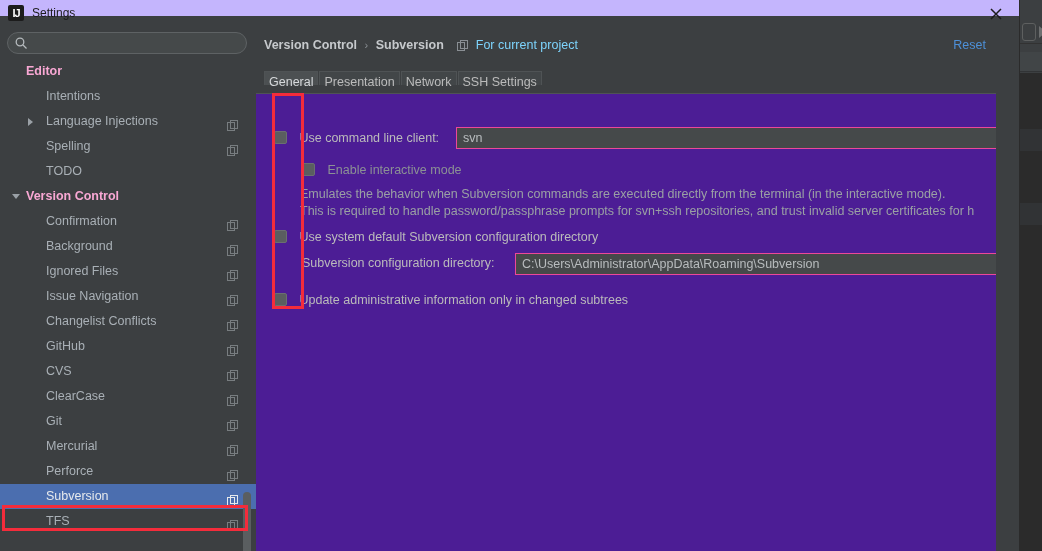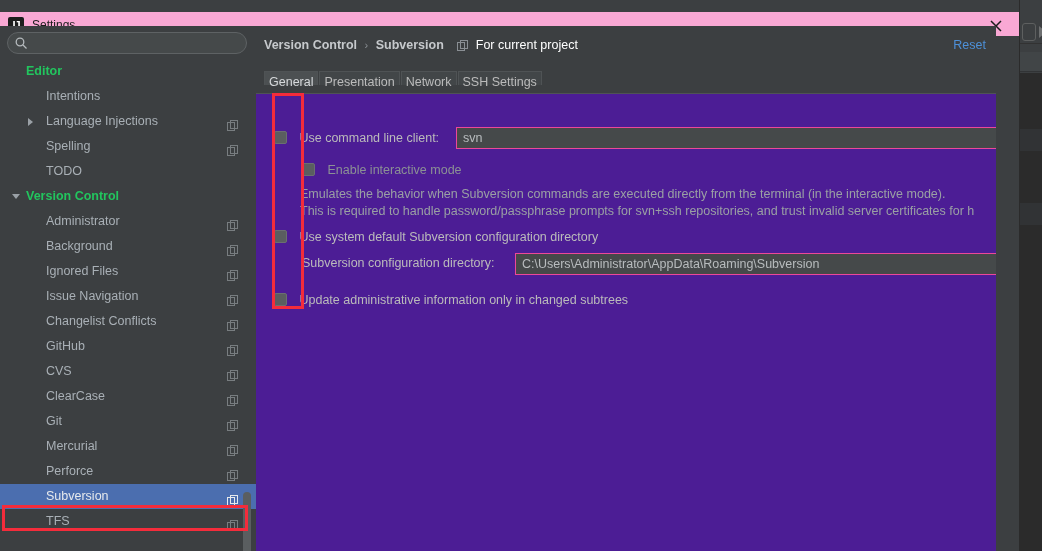--- a/index.html
+++ b/index.html
@@ -43,22 +43,22 @@
   .ide-behind .ide-row {
     position: absolute; left: 0; right: 0; height: 22px; background: #313335;
   }
 
   
   .dialog {
     position: absolute; top: 0; left: 0; width: 1019px; height: 551px;
     background: #3c3f41;
   }
   .titlebar {
-    position: absolute; top: 12px; left: 0; width: 1019px; height: 24px;
-    background: #f9a8d4;
+    position: absolute; top: 0; left: 0; width: 1019px; height: 16px;
+    background: #c4b5fd;
   }
   .titlebar .app-icon {
     position: absolute; left: 8px; top: 5px; width: 16px; height: 16px;
     background: #1c1c1c; border-radius: 2px;
     color: #ffffff; font-size: 11px; font-weight: bold;
     text-align: center; line-height: 16px; letter-spacing: -1px;
   }
   .titlebar .title-text {
     position: absolute; left: 32px; top: 5px;
     font-size: 12px; color: #1c1c1c; line-height: 16px;
@@ -88,21 +88,21 @@
     background: transparent; border: none; outline: none;
     color: #bbbbbb; font-size: 12px; font-family: "Liberation Sans", sans-serif;
   }
 
   .tree { position: absolute; top: 33px; left: 0; right: 0; bottom: 0; }
   .tree-item {
     position: relative; height: 25px; line-height: 25px;
     font-size: 12.5px; color: #a9b0b6; white-space: nowrap;
     cursor: default; padding-left: 26px;
   }
-  .tree-item.group { color: #22c55e; font-weight: bold; }
+  .tree-item.group { color: #f9a8d4; font-weight: bold; }
   .tree-item.child { padding-left: 46px; }
   .tree-item.selected { background: #4b6eaf; color: #e6e9ec; }
   .tree-item .arrow {
     position: absolute; left: 28px; top: 9px;
     width: 0; height: 0;
     border-left: 5px solid #9aa0a6;
     border-top: 4px solid transparent; border-bottom: 4px solid transparent;
   }
   .tree-item .arrow.open {
     left: 12px; top: 10px;
@@ -124,21 +124,21 @@
     position: absolute; top: 26px; left: 256px; right: 23px; bottom: 0;
     background: #3c3f41; overflow: hidden;
   }
   .breadcrumb {
     position: absolute; top: 12px; left: 8px;
     font-size: 12.5px; color: #bbbbbb; white-space: nowrap;
   }
   .breadcrumb .crumb { font-weight: bold; color: #c6c9cc; }
   .breadcrumb .sep { color: #8a8f94; margin: 0 4px; font-size: 11px; }
   .breadcrumb .proj-icon { display: inline-block; margin: 0 4px 0 10px; vertical-align: -2px; }
-  .breadcrumb .proj-text { color: #ffffff; margin-top: 45px; }
+  .breadcrumb .proj-text { color: #7dd3fc; margin-top: 45px; }
   .reset-link {
     position: absolute; top: 12px; right: 10px;
     font-size: 12.5px; font-weight: normal; color: #4d90d8; cursor: pointer;
   }
 
   .tabs {
     position: absolute; top: 45px; left: 8px; right: 0; height: 22px;
   }
   .tab {
     position: relative; float: left; height: 14px; line-height: 21px;
@@ -236,21 +236,21 @@
           <div class="tree-item child"><span class="arrow"></span><span>Language Injections</span><span class="side-icon"><svg width="11" height="11" viewBox="0 0 11 11">
                 <rect x="0.5" y="2.5" width="7" height="8" stroke="#787d80" stroke-width="1" fill="none"></rect>
                 <rect x="3.5" y="0.5" width="7" height="8" stroke="#787d80" stroke-width="1" fill="none"></rect>
               </svg></span></div>
           <div class="tree-item child"><span>Spelling</span><span class="side-icon"><svg width="11" height="11" viewBox="0 0 11 11">
                 <rect x="0.5" y="2.5" width="7" height="8" stroke="#787d80" stroke-width="1" fill="none"></rect>
                 <rect x="3.5" y="0.5" width="7" height="8" stroke="#787d80" stroke-width="1" fill="none"></rect>
               </svg></span></div>
           <div class="tree-item child"><span>TODO</span></div>
           <div class="tree-item group"><span class="arrow open"></span><span>Version Control</span></div>
-          <div class="tree-item child"><span>Administrator</span><span class="side-icon"><svg width="11" height="11" viewBox="0 0 11 11">
+          <div class="tree-item child"><span>Confirmation</span><span class="side-icon"><svg width="11" height="11" viewBox="0 0 11 11">
                 <rect x="0.5" y="2.5" width="7" height="8" stroke="#787d80" stroke-width="1" fill="none"></rect>
                 <rect x="3.5" y="0.5" width="7" height="8" stroke="#787d80" stroke-width="1" fill="none"></rect>
               </svg></span></div>
           <div class="tree-item child"><span>Background</span><span class="side-icon"><svg width="11" height="11" viewBox="0 0 11 11">
                 <rect x="0.5" y="2.5" width="7" height="8" stroke="#787d80" stroke-width="1" fill="none"></rect>
                 <rect x="3.5" y="0.5" width="7" height="8" stroke="#787d80" stroke-width="1" fill="none"></rect>
               </svg></span></div>
           <div class="tree-item child"><span>Ignored Files</span><span class="side-icon"><svg width="11" height="11" viewBox="0 0 11 11">
                 <rect x="0.5" y="2.5" width="7" height="8" stroke="#787d80" stroke-width="1" fill="none"></rect>
                 <rect x="3.5" y="0.5" width="7" height="8" stroke="#787d80" stroke-width="1" fill="none"></rect>

